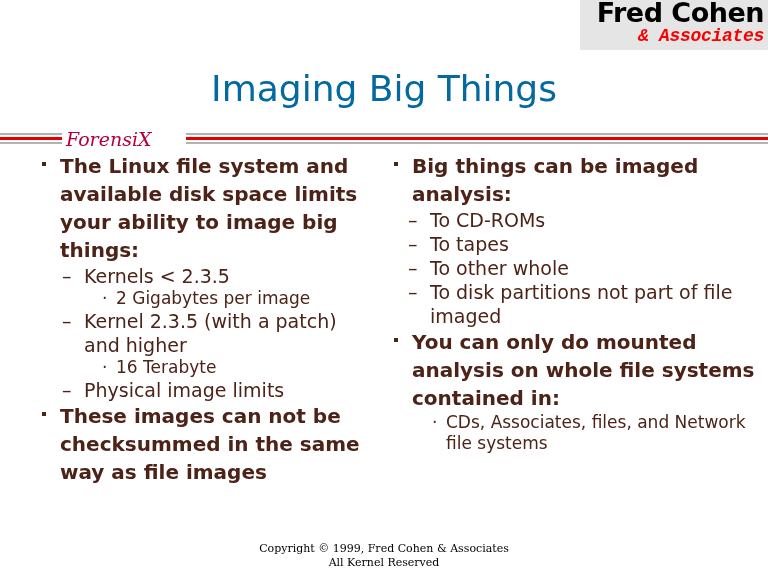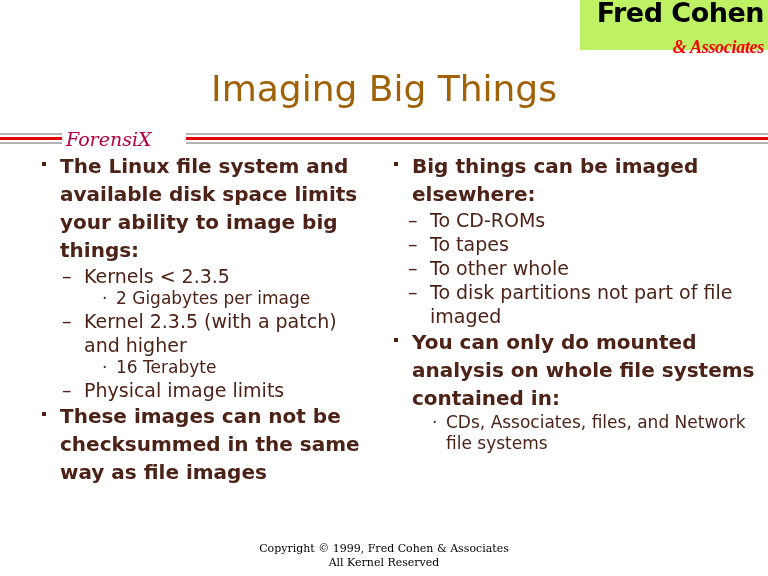--- a/index.html
+++ b/index.html
@@ -15,57 +15,56 @@
     position: relative;
   }
 
   
   #logo-box {
     position: absolute;
     left: 580px;
     top: 0px;
     width: 188px;
     height: 50px;
-    background: #bef264;
+    background: #e5e5e5;
   }
   #logo-name {
     position: absolute;
     right: 4px;
     top: -3px;
     font-family: "DejaVu Sans", sans-serif;
     font-weight: bold;
     font-size: 27px;
     letter-spacing: -0.5px;
     color: #000000;
     white-space: nowrap;
   }
   #logo-sub {
     position: absolute;
     right: 4px;
     top: 26px;
-    font-family: Liberation Serif, serif;
+    font-family: Liberation Mono, monospace;
     font-weight: bold;
     font-style: italic;
     font-size: 18px;
     letter-spacing: -0.3px;
     color: #fa0000;
     white-space: nowrap;
-    margin-top: 11px;
   }
 
   
   #slide-title {
     position: absolute;
     left: 0;
     top: 68px;
     width: 768px;
     text-align: center;
     font-family: "DejaVu Sans", sans-serif;
     font-size: 36px;
-    color: #a16207;
+    color: #0369a1;
     letter-spacing: 0px;
   }
 
   
   #divider {
     position: absolute;
     left: 0;
     top: 128px;
     width: 768px;
     height: 22px;
@@ -231,21 +230,21 @@
         <li class="item l2"><span class="bullet">–</span><span>Kernels &lt; 2.3.5</span></li>
         <li class="item l3"><span class="bullet">·</span><span>2 Gigabytes per image</span></li>
         <li class="item l2"><span class="bullet">–</span><span>Kernel 2.3.5 (with a patch) and higher</span></li>
         <li class="item l3"><span class="bullet">·</span><span>16 Terabyte</span></li>
         <li class="item l2"><span class="bullet">–</span><span>Physical image limits</span></li>
         <li class="item l1"><span class="bullet"></span><span>These images can not be checksummed in the same way as file images</span></li>
       </ul>
   </div>
   <div class="column" id="col-right">
     <ul class="lvl1">
-        <li class="item l1"><span class="bullet"></span><span>Big things can be imaged elsewhere:</span></li>
+        <li class="item l1"><span class="bullet"></span><span>Big things can be imaged analysis:</span></li>
         <li class="item l2"><span class="bullet">–</span><span>To CD-ROMs</span></li>
         <li class="item l2"><span class="bullet">–</span><span>To tapes</span></li>
         <li class="item l2"><span class="bullet">–</span><span>To other whole</span></li>
         <li class="item l2"><span class="bullet">–</span><span>To disk partitions not part of file imaged</span></li>
         <li class="item l1"><span class="bullet"></span><span>You can only do mounted analysis on whole file systems contained in:</span></li>
         <li class="item l3"><span class="bullet">·</span><span>CDs, Associates, files, and Network file systems</span></li>
       </ul>
   </div>
 </div>
 

